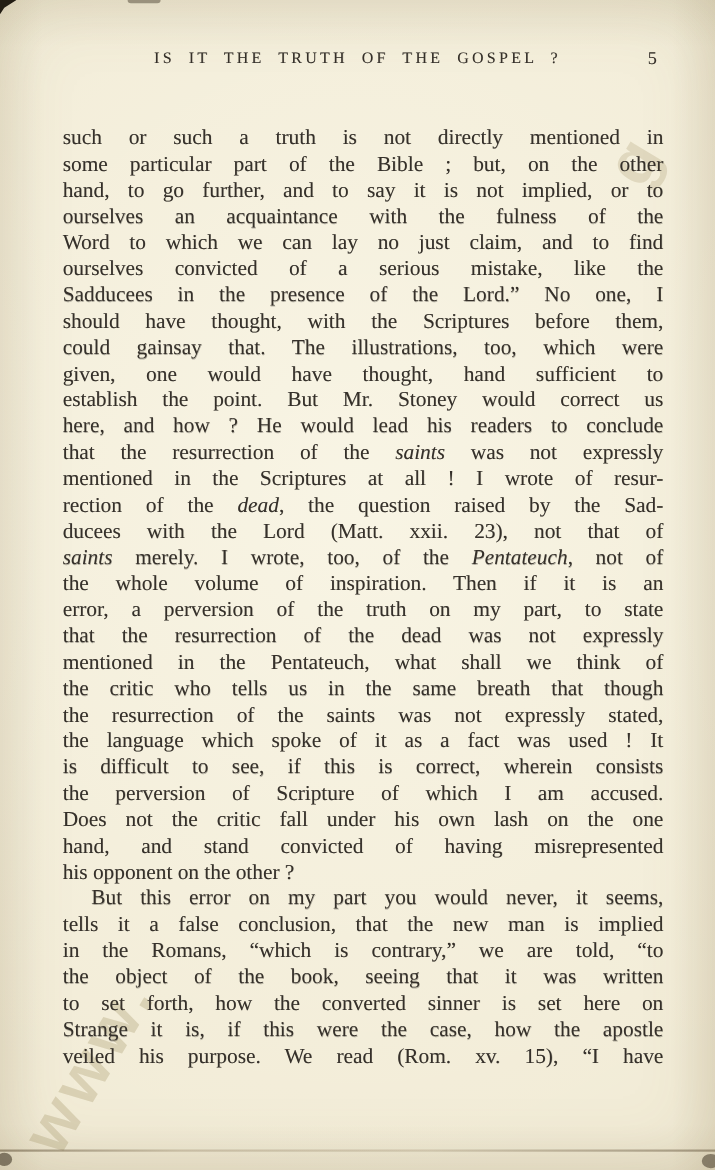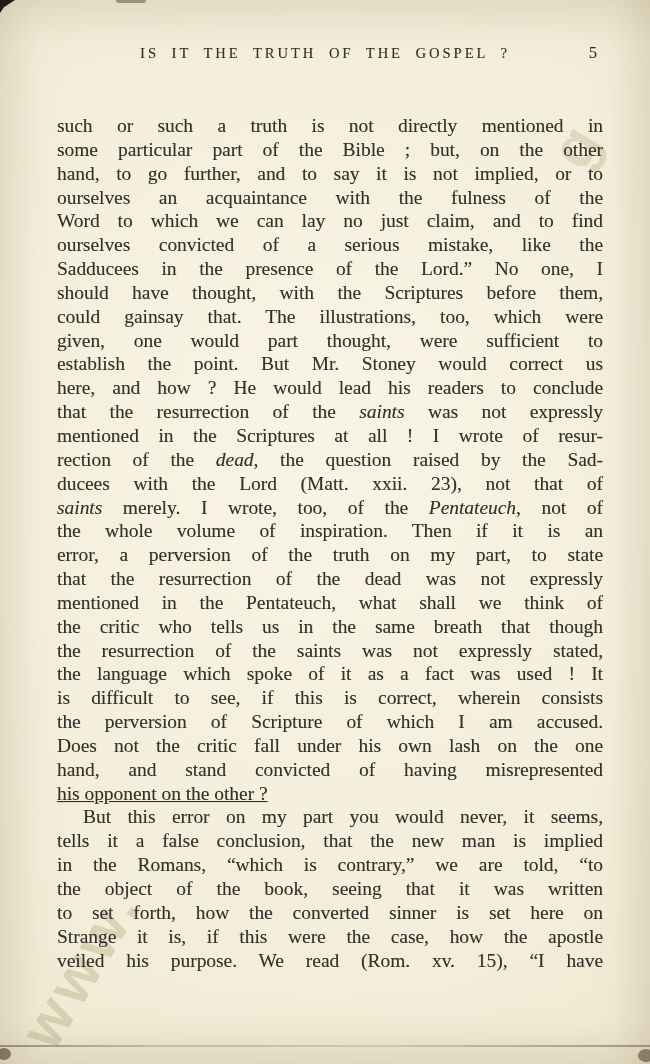--- a/index.html
+++ b/index.html
@@ -35,21 +35,21 @@
     position: absolute; right: 52px; top: -2px; font-size: 16.5px; letter-spacing: 1px;
     text-shadow: 0.3px 0.3px 0.6px rgba(53,48,42,0.35);
   }
   .text-block {
     position: absolute; top: 98px; left: 57px; width: 546px;
     font-size: 19.4px; line-height: 23.85px;
     text-shadow: 0.3px 0.3px 0.6px rgba(53,48,42,0.35);
     margin-top: 16px;
   }
   .line { text-align: justify; text-align-last: justify; min-height: 23.85px; }
-  .line.para-end { text-align-last: left; text-decoration: underline; }
+  .line.para-end { text-align-last: left; }
   .line.indent { text-indent: 26px; }
   .it { font-style: italic; }
   .watermark-bl, .watermark-tr {
     position: absolute; transform-origin: 0 50%; transform: rotate(-59deg);
     font-family: "Liberation Sans", "DejaVu Sans", sans-serif;
     font-weight: 700; font-size: 60px; letter-spacing: 5px;
     color: var(--watermark, #a89a6e); pointer-events: none; white-space: nowrap;
   }
   .watermark-bl { left: 36px; top: 1008px; opacity: 0.32; }
   .watermark-tr { left: 566px; top: 128px; opacity: 0.26; }
@@ -85,21 +85,21 @@
   <div class="text-block">
       <div class="line"><span>such or such a truth is not directly mentioned in</span></div>
       <div class="line"><span>some particular part of the Bible ; but, on the other</span></div>
       <div class="line"><span>hand, to go further, and to say it is not implied, or to</span></div>
       <div class="line"><span>ourselves an acquaintance with the fulness of the</span></div>
       <div class="line"><span>Word to which we can lay no just claim, and to find</span></div>
       <div class="line"><span>ourselves convicted of a serious mistake, like the</span></div>
       <div class="line"><span>Sadducees in the presence of the Lord.” No one, I</span></div>
       <div class="line"><span>should have thought, with the Scriptures before them,</span></div>
       <div class="line"><span>could gainsay that.  The illustrations, too, which were</span></div>
-      <div class="line"><span>given, one would part thought, were sufficient to</span></div>
+      <div class="line"><span>given, one would have thought, hand sufficient to</span></div>
       <div class="line"><span>establish the point.  But Mr. Stoney would correct us</span></div>
       <div class="line"><span>here, and how ?  He would lead his readers to conclude</span></div>
       <div class="line"><span>that the resurrection of the </span><span class="it">saints</span><span> was not expressly</span></div>
       <div class="line"><span>mentioned in the Scriptures at all !  I wrote of resur-</span></div>
       <div class="line"><span>rection of the </span><span class="it">dead</span><span>, the question raised by the Sad-</span></div>
       <div class="line"><span>ducees with the Lord (Matt. xxii. 23), not that of</span></div>
       <div class="line"><span class="it">saints</span><span> merely.  I wrote, too, of the </span><span class="it">Pentateuch</span><span>, not of</span></div>
       <div class="line"><span>the whole volume of inspiration.  Then if it is an</span></div>
       <div class="line"><span>error, a perversion of the truth on my part, to state</span></div>
       <div class="line"><span>that the resurrection of the dead was not expressly</span></div>

